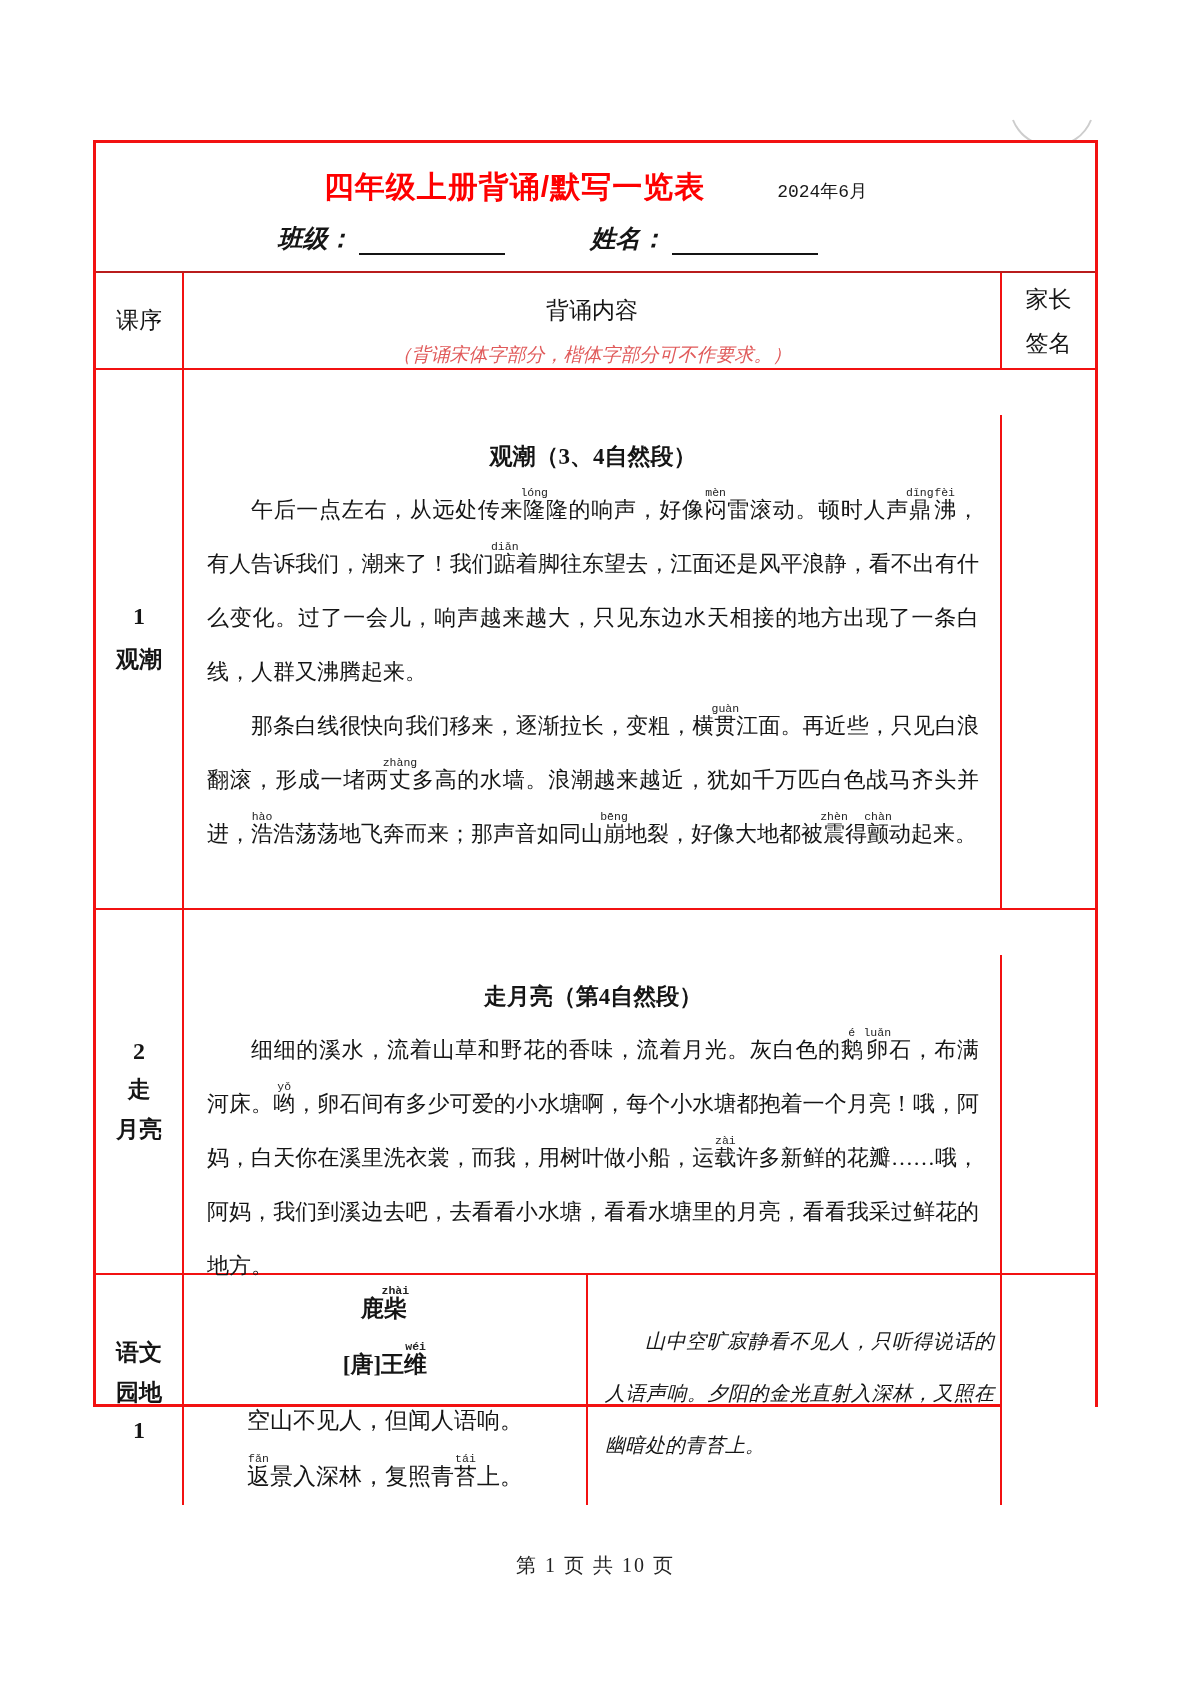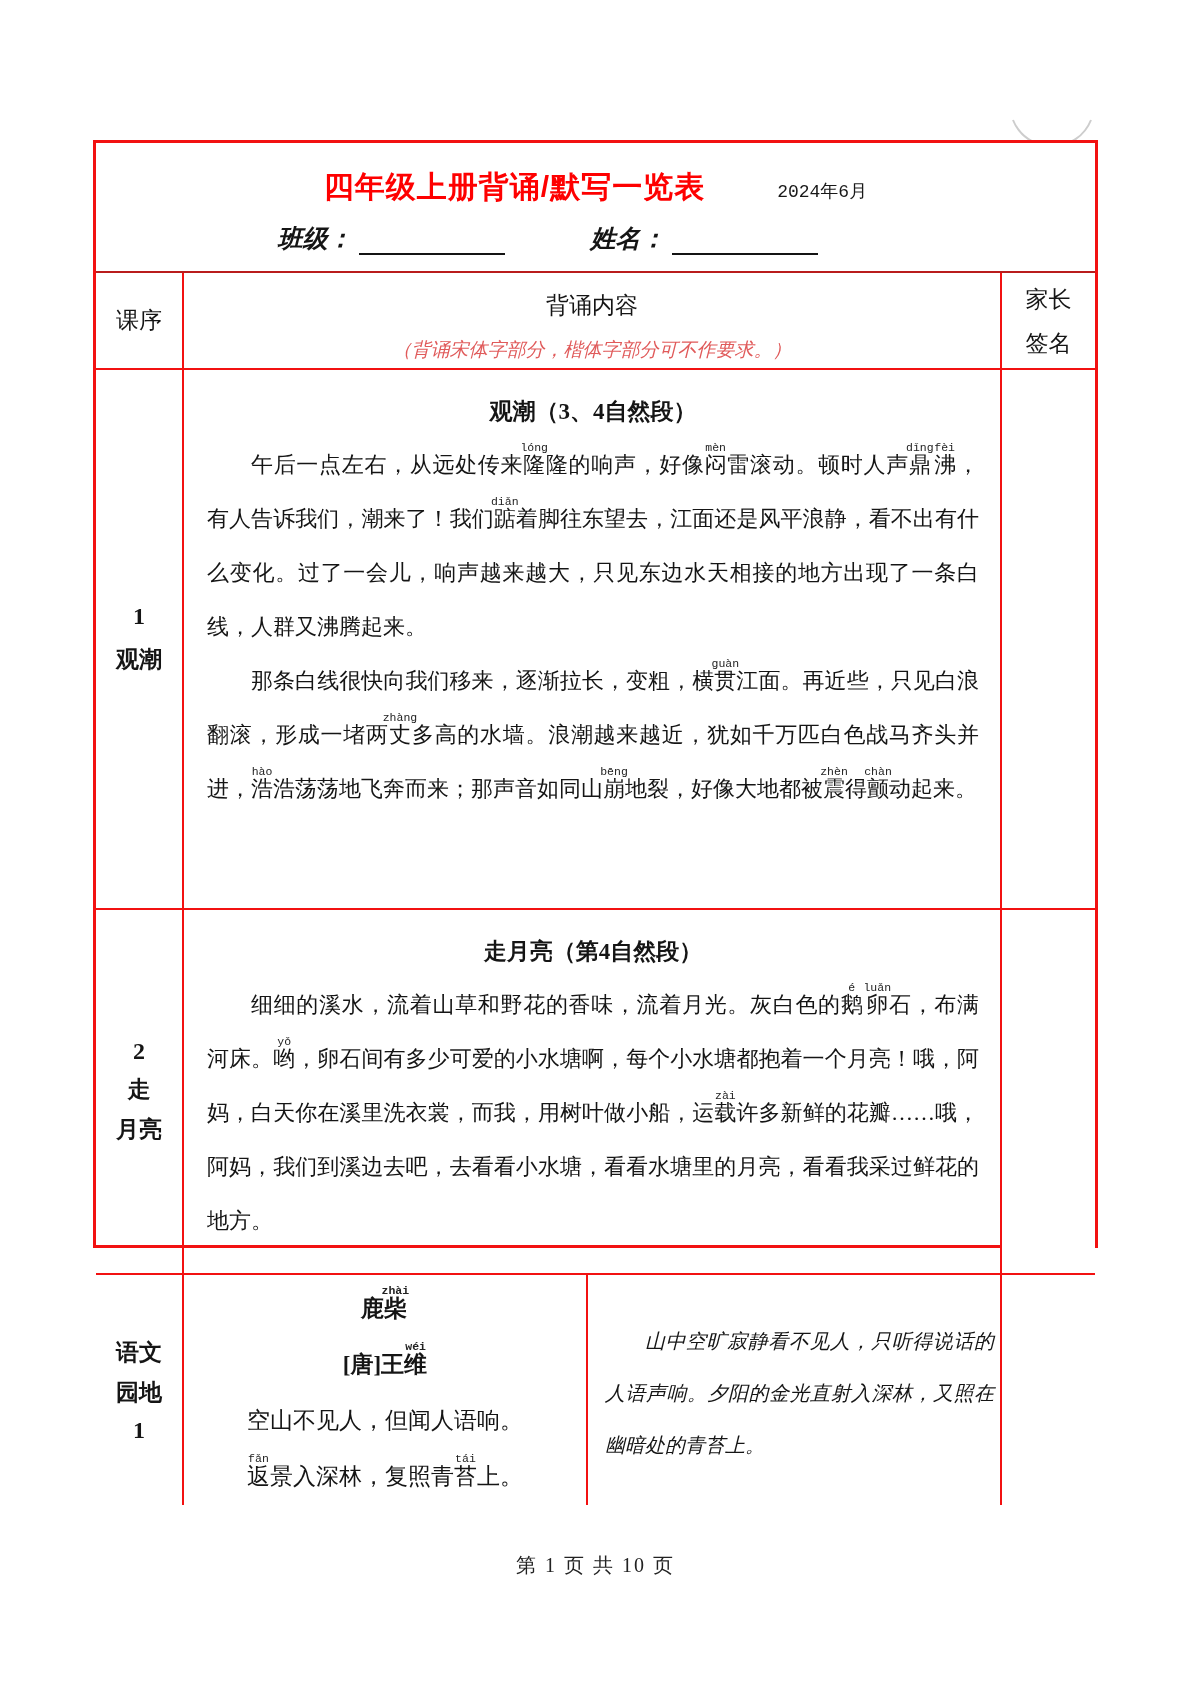--- a/index.html
+++ b/index.html
@@ -3,21 +3,21 @@
 <meta charset="utf-8">
 <style>
   html,body{margin:0;padding:0;}
   body{
     width:1191px;height:1684px;position:relative;background:#ffffff;
     font-family:"Liberation Serif","DejaVu Serif",serif;color:#151515;
     overflow:hidden;
   }
   .arc-decor{position:absolute;left:1010px;top:108px;width:84px;height:46px;}
   .sheet{
-    position:absolute;left:93px;top:140px;width:1005px;height:1108px;
+    position:absolute;left:93px;top:140px;width:1005px;height:1267px;
     border:3px solid #f21111;box-sizing:border-box;background:#fff;
   }
   
   .title-block{height:128px;box-sizing:border-box;}
   .title-line{display:flex;justify-content:center;align-items:baseline;gap:72px;padding-top:24px;}
   .doc-title{
     font-family:"Liberation Sans","DejaVu Sans",sans-serif;
     font-weight:bold;font-size:30px;color:#fe0000;letter-spacing:1px;
   }
   .doc-date{font-size:18px;color:#181818;font-family:Liberation Mono, monospace;}
@@ -33,34 +33,34 @@
     display:grid;grid-template-columns:88px 1fr 93px;grid-template-rows:97px 540px 365px 1fr;
     border-top:2px solid #b91c1c;
   }
   .cell{box-sizing:border-box;border-bottom:2px solid #f21111;border-right:2px solid #f21111;}
   .cell.last-col{border-right:none;}
   .cell.last-row{border-bottom:none;}
   .hdr{
     display:flex;flex-direction:column;align-items:center;justify-content:center;
     font-family:"Liberation Sans","DejaVu Sans",sans-serif;font-size:23px;font-weight:500;
   }
-  .hdr-content{justify-content:center;padding-top:12px;gap:16px;}
+  .hdr-content{justify-content:flex-end;padding-top:12px;gap:16px;}
   .hdr-note{
     font-family:"Liberation Serif","DejaVu Serif",serif;font-style:italic;
     font-size:19px;color:#e05a5a;font-weight:400;
   }
   .hdr-sign{gap:18px;line-height:26px;}
   .lesson{
     display:flex;flex-direction:column;align-items:center;justify-content:center;gap:14px;
     font-family:"Liberation Sans","DejaVu Sans",sans-serif;font-weight:bold;font-size:23px;
   }
   .lesson .num{font-family:"Liberation Serif","DejaVu Serif",serif;font-size:24px;}
   .lesson.compact{gap:9px;}
   
-  .content{padding:16px 21px 0 23px;font-size:22px;}
+  .content{padding:16px 21px 0 23px;font-size:22px;margin-top:45px;}
   .passage-title{text-align:center;font-weight:bold;line-height:52px;font-size:23px;}
   .para{margin:0;text-align:justify;text-indent:2em;line-height:54px;}
   ruby{ruby-position:over;}
   rt{
     font-size:11.5px;font-family:Liberation Mono, monospace;
     color:#222;letter-spacing:0;
   }
   
   .split{display:grid;grid-template-columns:49.5% 1fr;padding:0;}
   .poem-cell{

